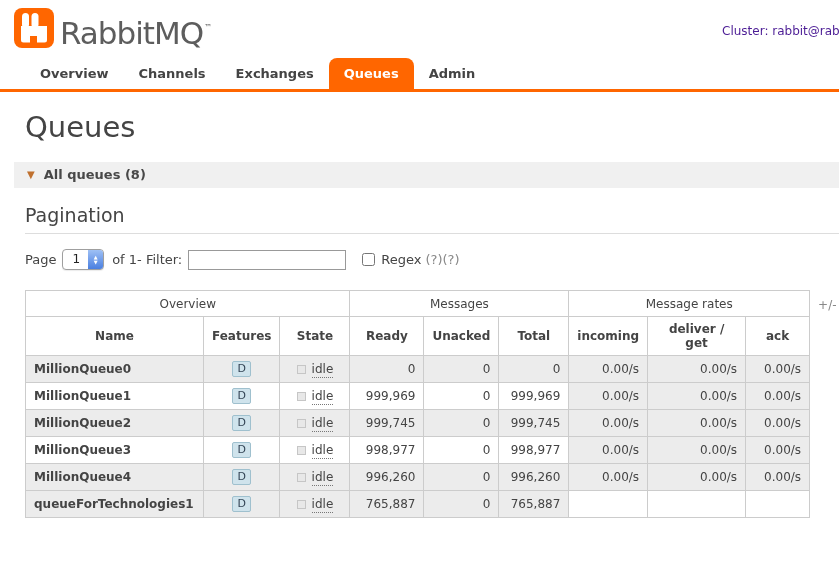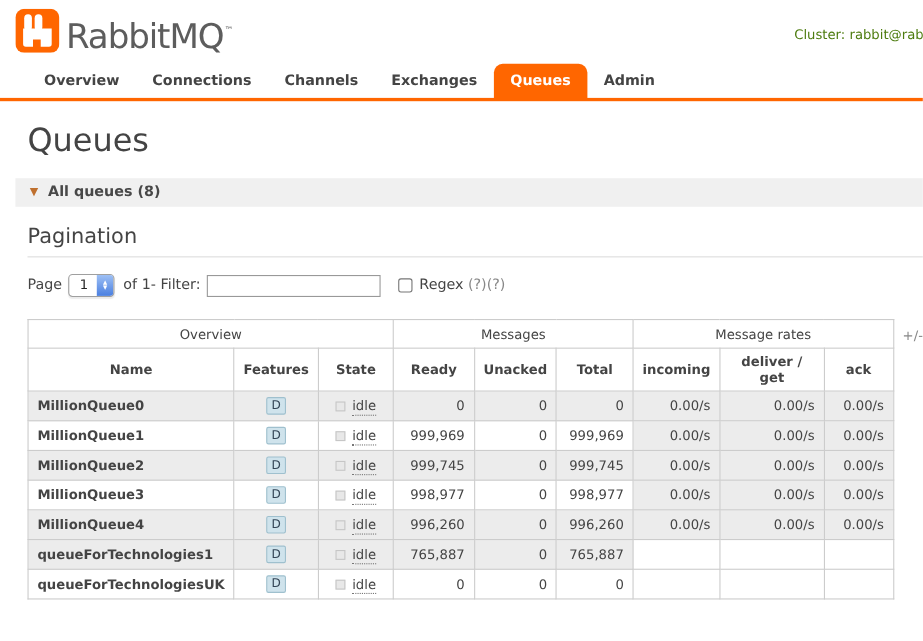--- a/index.html
+++ b/index.html
@@ -11,21 +11,21 @@
     font-size: 12px; color: #444;
     position: relative; overflow: hidden;
   }
 
   
   .header { padding: 8px 14px 0; height: 56px; position: relative; }
   .brand { display: flex; align-items: flex-start; }
   .brand svg { display: block; }
   .brand-text { font-size: 31px; color: #5d5d5d; font-weight: normal; letter-spacing: -1px; margin-left: 6px; line-height: 40px; }
   .brand-tm { font-size: 8px; color: #5d5d5d; vertical-align: 14px; margin-left: 1px; letter-spacing: 0; }
-  .cluster { position: absolute; top: 24px; left: 722px; white-space: nowrap; font-size: 12px; color: #4d7c0f; }
+  .cluster { position: absolute; top: 24px; left: 722px; white-space: nowrap; font-size: 12px; color: #4c1d95; }
 
   
   .tabs { margin-top: 2px; padding-left: 25px; border-bottom: 3px solid #ff6600; display: flex; }
   .tab { padding: 8px 15px; font-weight: bold; font-size: 13px; color: #444; cursor: pointer; }
   .tab.active { background: #ff6600; color: #fff; border-radius: 8px 8px 0 0; }
 
   
   .page-title { font-size: 29px; font-weight: normal; color: #444; margin: 18px 0 18px 25px; }
 
   .section-bar { margin-left: 14px; background: #f0f0f0; height: 26px; line-height: 26px; padding-left: 13px; font-size: 13px; font-weight: bold; color: #484848; cursor: pointer; }
@@ -81,21 +81,20 @@
         <path d="M7 18 h26 v14 a2.5 2.5 0 0 1 -2.5 2.5 h-7.5 v-6.5 h-7 v6.5 h-6.5 a2.5 2.5 0 0 1 -2.5 -2.5 z" fill="#ffffff"></path>
       </svg>
     </span>
     <span class="brand-text"><span>RabbitMQ</span><span class="brand-tm">™</span></span>
   </div>
   <div class="cluster">Cluster: rabbit@rab</div>
 </div>
 
 <div class="tabs">
     <div class="tab">Overview</div>
-    <div class="tab">Connections</div>
     <div class="tab">Channels</div>
     <div class="tab">Exchanges</div>
     <div class="tab active">Queues</div>
     <div class="tab">Admin</div>
   </div>
 
 <h1 class="page-title">Queues</h1>
 
 <div class="section-bar">
   <span class="section-arrow">▼</span><span>All queues (8)</span>
@@ -202,27 +201,16 @@
           <td class="c-name">queueForTechnologies1</td>
           <td class="c-feat"><span class="badge">D</span></td>
           <td class="c-state"><span class="state-square"></span><span class="state-text">idle</span></td>
           <td class="c-num">765,887</td>
           <td class="c-num">0</td>
           <td class="c-num">765,887</td>
           <td class="c-rate"></td>
           <td class="c-rate"></td>
           <td class="c-rate"></td>
         </tr>
-        <tr>
-          <td class="c-name">queueForTechnologiesUK</td>
-          <td class="c-feat"><span class="badge">D</span></td>
-          <td class="c-state"><span class="state-square"></span><span class="state-text">idle</span></td>
-          <td class="c-num">0</td>
-          <td class="c-num">0</td>
-          <td class="c-num">0</td>
-          <td class="c-rate"></td>
-          <td class="c-rate"></td>
-          <td class="c-rate"></td>
-        </tr>
       </tbody>
   </table>
   <div class="col-toggle">+/-</div>
 </div>
 
 </body></html>

